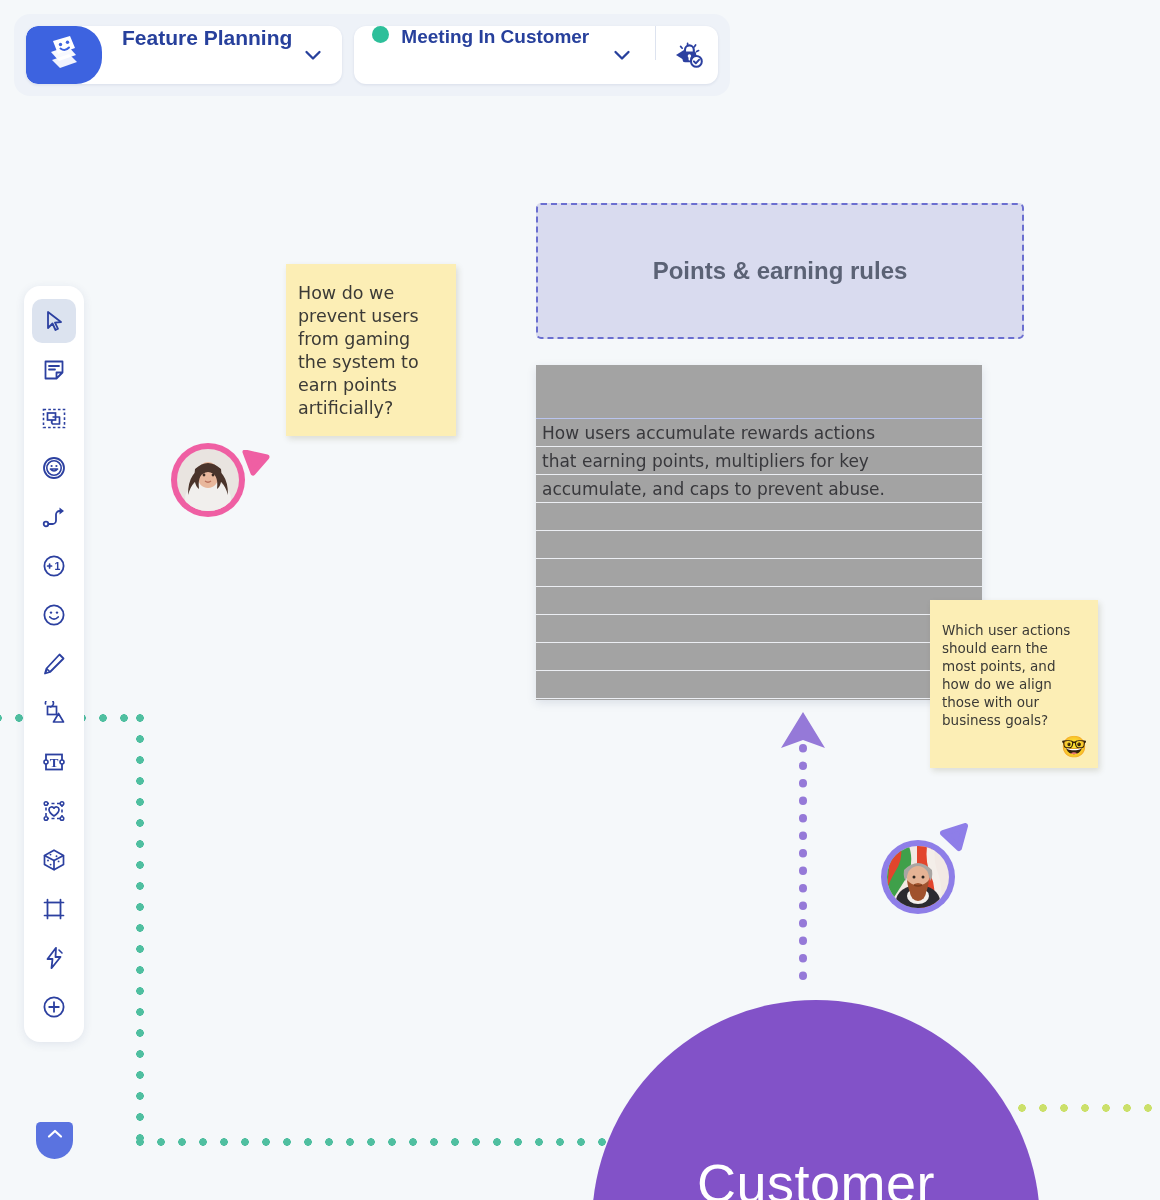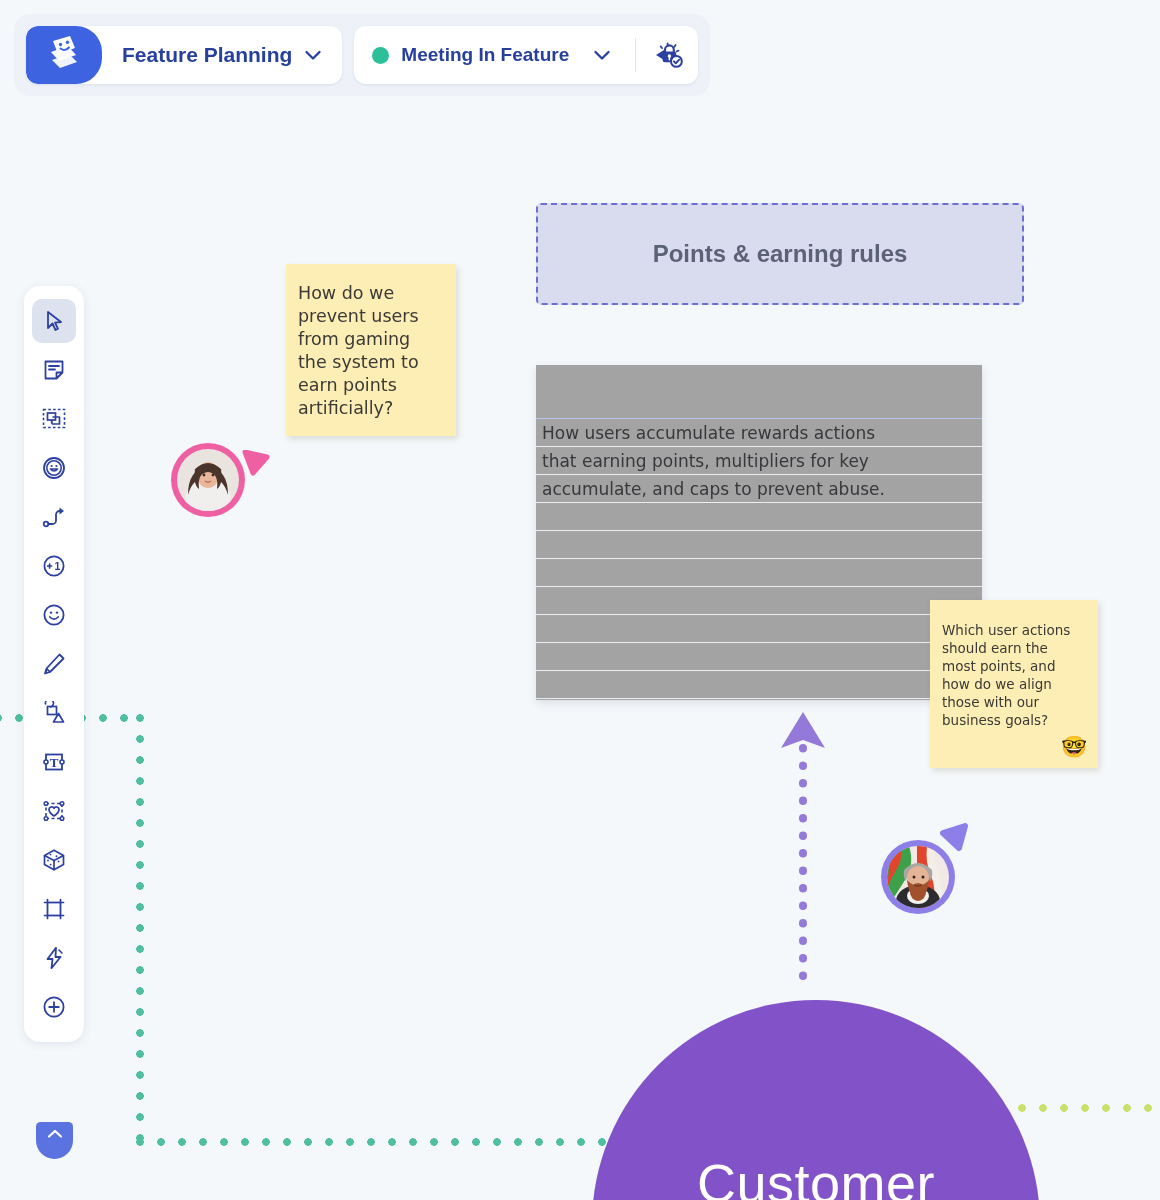--- a/index.html
+++ b/index.html
@@ -35,21 +35,20 @@
     padding: 0 12px;
     background: #eef2f8;
     border-radius: 16px;
     box-sizing: border-box;
   }
   .pill {
     background: #ffffff;
     border-radius: 12px;
     height: 58px;
     display: flex;
-    align-items: center;
     box-shadow: 0 1px 3px rgba(30,50,110,.10);
   }
   #board-pill { padding-right: 20px; overflow: hidden; }
   .board-logo {
     width: 76px;
     height: 58px;
     background: #3d63e0;
     border-top-left-radius: 12px;
     border-bottom-left-radius: 12px;
     border-top-right-radius: 26px;
@@ -143,21 +142,21 @@
   .sticky-emoji {
     position: absolute;
     right: 10px; bottom: 6px;
     font-size: 21px;
   }
 
   
   #title-card {
     position: absolute;
     left: 536px; top: 203px;
-    width: 488px; height: 102px;
+    width: 488px; height: 136px;
     background: #d9dbef;
     border: 2px dashed #6b6fd0;
     border-radius: 5px;
     display: flex; align-items: center; justify-content: center;
     box-sizing: border-box;
   }
   #title-card-text {
     font-size: 24px;
     font-weight: bold;
     color: #5b6275;
@@ -497,21 +496,21 @@
       <span class="board-name">Feature Planning</span>
       <span class="chev">
         <svg width="18" height="12" viewBox="0 0 18 12">
           <path d="M2.5 3 L9 9.5 L15.5 3" fill="none" stroke="#27409c" stroke-width="2.3" stroke-linecap="round" stroke-linejoin="round"></path>
         </svg>
       </span>
     </div>
 
     <div class="pill" id="status-pill">
       <span class="status-dot"></span>
-      <span class="status-text">Meeting In Feature</span>
+      <span class="status-text">Meeting In Customer</span>
       <span class="chev">
         <svg width="18" height="12" viewBox="0 0 18 12">
           <path d="M2.5 3 L9 9.5 L15.5 3" fill="none" stroke="#27409c" stroke-width="2.3" stroke-linecap="round" stroke-linejoin="round"></path>
         </svg>
       </span>
       <span class="vdiv"></span>
       <span style="display:flex;align-items:center;">
         <svg width="30" height="30" viewBox="0 0 30 30">
           <path d="M2 15 L10 10 v10 Z" fill="#2c40a0"></path>
           <path d="M11 12 v-2.2 a4.4 4.4 0 0 1 8.8 0 V12" fill="none" stroke="#2c40a0" stroke-width="2.1"></path>

